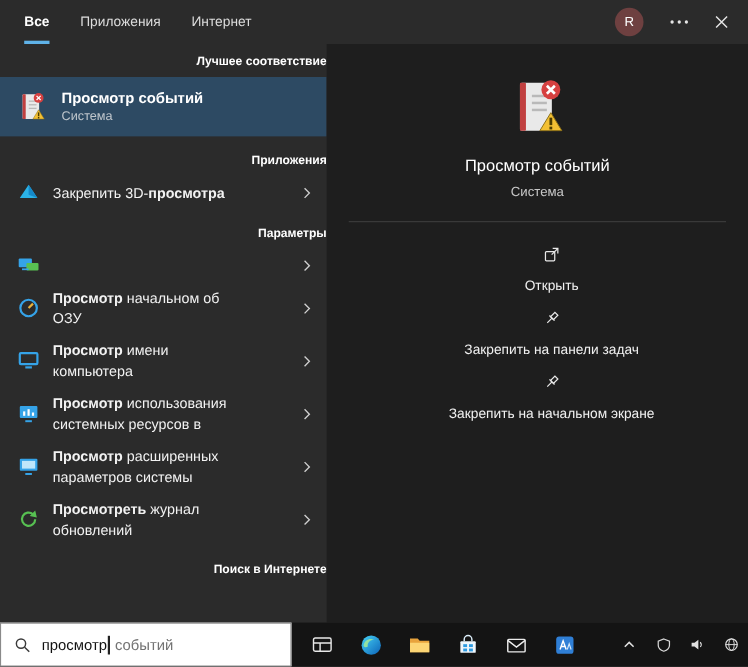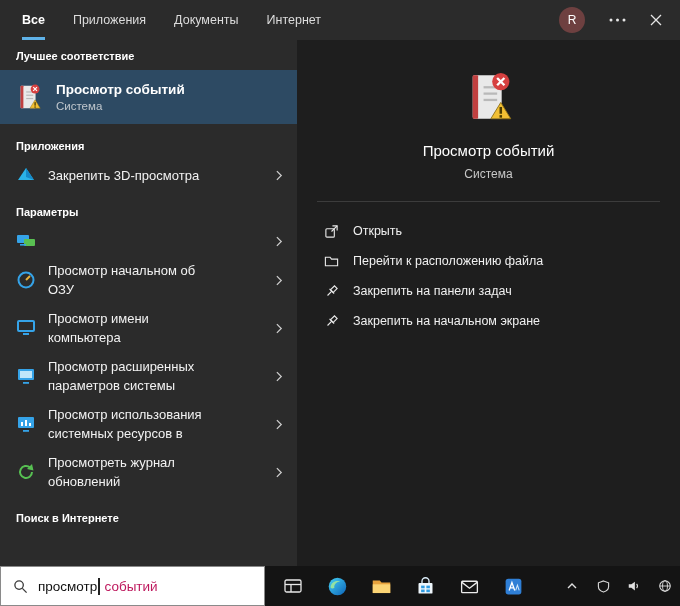--- a/index.html
+++ b/index.html
@@ -12,71 +12,68 @@
   .tabs { display:flex; margin-left:22px; gap:28px; }
   .tab { position:relative; display:flex; align-items:center; gap:6px; font-size:12.5px; color:#dcdcdc; cursor:pointer; }
   .tab.active { color:#ffffff; font-weight:bold; }
   .tab.active::after { content:""; position:absolute; left:0; right:0; bottom:0; height:3px; background:#5fb2e8; }
   .top-right { margin-left:auto; display:flex; align-items:center; gap:24px; margin-right:18px; }
   .avatar { width:26px; height:26px; border-radius:50%; background:#6e4040; color:#fff; font-size:12px; display:flex; align-items:center; justify-content:center; cursor:pointer; }
   .icon-btn { display:flex; align-items:center; justify-content:center; cursor:pointer; }
 
   
   .left-panel { position:absolute; top:40px; left:0; width:297px; bottom:40px; background:#2b2b2b; overflow:hidden; padding-top:10px; }
-  .section-header { margin:0 0 8px 16px; font-size:11px; font-weight:700; color:#ffffff; }
+  .section-header { margin:0 0 8px 16px; font-size:11px; font-weight:700; color:#ffffff;text-align:right; }
   .section-header.spaced { margin-top:16px; }
   .best-match { height:54px; background:#2d4a63; display:flex; align-items:center; cursor:pointer; }
   .bm-icon { margin-left:14px; width:30px; height:30px; flex:0 0 auto; }
   .bm-text { margin-left:12px; display:flex; flex-direction:column; }
   .bm-title { font-size:13.5px; font-weight:bold; color:#ffffff; }
   .bm-sub { font-size:11.5px; color:#bfc6cc; margin-top:3px; }
   .result-item { display:flex; align-items:center; padding:5px 0; cursor:pointer; }
   .ri-icon { margin-left:16px; width:20px; height:20px; flex:0 0 auto; display:flex; align-items:center; justify-content:center; }
   .ri-title { margin-left:12px; width:176px; font-size:13px; line-height:19px; color:#f2f2f2; }
-  .ri-title b { font-weight:400; }
+  .ri-title b { font-weight:700; }
   .ri-chevron { margin-left:auto; margin-right:14px; display:flex; align-items:center; cursor:pointer; }
 
   
   .right-panel { position:absolute; top:40px; left:297px; right:0; bottom:40px; background:#1e1e1e; }
   .rp-icon { margin:28px auto 0 auto; width:58px; height:58px; }
   .rp-title { margin-top:16px; text-align:center; font-size:15px; color:#ffffff; }
   .rp-sub { margin-top:8px; text-align:center; font-size:12px; color:#c8c8c8; }
   .rp-divider { height:1px; background:#3c3c3c; margin:20px 20px 0 20px; }
   .rp-actions { margin-top:14px; padding-left:26px; }
-  .rp-action { display:flex; align-items:center; gap:14px; padding:7px 0; cursor:pointer; }
+  .rp-action { display:flex; align-items:center; gap:14px; padding:7px 0; cursor:pointer;flex-direction:column; }
   .a-icon { width:16px; height:16px; display:flex; align-items:center; justify-content:center; }
   .a-label { font-size:12.5px; color:#f0f0f0; }
 
   
   .taskbar { position:absolute; left:0; right:0; bottom:0; height:40px; background:#141414; display:flex; align-items:center; }
   .search-box { width:265px; height:40px; background:#ffffff; border:1px solid #8a8a8a; display:flex; align-items:center; padding-left:12px; cursor:text; }
   .search-text { margin-left:10px; font-size:13.5px; white-space:pre; display:flex; align-items:center; }
   .s-typed { color:#111111; }
-  .s-sugg { color:#be185d; }
+  .s-sugg { color:#737373; }
   .caret { display:inline-block; width:1.5px; height:17px; background:#222; margin:0 1px; }
   .tb-icons { display:flex; align-items:center; margin-left:16px; gap:20px; }
   .tb-btn { width:24px; height:24px; display:flex; align-items:center; justify-content:center; cursor:pointer; }
   .tray { margin-left:auto; margin-right:6px; display:flex; align-items:center; gap:13px; }
   .tray .tb-btn { width:18px; height:18px; }
 </style>
 </head>
 <body>
 
 <div class="screen">
 
   <div class="topbar">
     <div class="tabs">
       <div class="tab active">
           <span>Все</span>
         </div>
       <div class="tab">
           <span>Приложения</span>
-        </div>
-      <div class="tab">
-          <span>Документы</span>
         </div>
       <div class="tab">
           <span>Интернет</span>
         </div>
     </div>
     <div class="top-right">
       <div class="avatar">
           <span>R</span>
         </div>
       <div class="icon-btn">
@@ -181,43 +178,43 @@
         <svg viewBox="0 0 8 12" width="7" height="11">
             <polyline points="1,1 6,6 1,11" fill="none" stroke="#cfcfcf" stroke-width="1.4"></polyline>
           </svg>
       </span>
     </div>
 
     <div class="result-item">
       <span class="ri-icon">
         <svg viewBox="0 0 20 20" width="20" height="20">
             <rect x="2" y="3" width="16" height="11" rx="1" fill="#35a3e8"></rect>
-            <rect x="4" y="5" width="12" height="7" fill="#bfe6fa"></rect>
-            <rect x="7" y="16" width="6" height="1.8" fill="#35a3e8"></rect>
-          </svg>
-      </span>
-      <span class="ri-title"><span></span><b>Просмотр</b><span> расширенных параметров системы</span></span>
-      <span class="ri-chevron">
-        <svg viewBox="0 0 8 12" width="7" height="11">
-            <polyline points="1,1 6,6 1,11" fill="none" stroke="#cfcfcf" stroke-width="1.4"></polyline>
-          </svg>
-      </span>
-    </div>
-
-    <div class="result-item">
-      <span class="ri-icon">
-        <svg viewBox="0 0 20 20" width="20" height="20">
-            <rect x="2" y="3" width="16" height="11" rx="1" fill="#35a3e8"></rect>
             <rect x="5" y="8" width="2" height="4" fill="#ffffff"></rect>
             <rect x="9" y="6" width="2" height="6" fill="#ffffff"></rect>
             <rect x="13" y="9" width="2" height="3" fill="#ffffff"></rect>
             <rect x="7" y="16" width="6" height="1.8" fill="#35a3e8"></rect>
           </svg>
       </span>
       <span class="ri-title"><span></span><b>Просмотр</b><span> использования системных ресурсов в</span></span>
+      <span class="ri-chevron">
+        <svg viewBox="0 0 8 12" width="7" height="11">
+            <polyline points="1,1 6,6 1,11" fill="none" stroke="#cfcfcf" stroke-width="1.4"></polyline>
+          </svg>
+      </span>
+    </div>
+
+    <div class="result-item">
+      <span class="ri-icon">
+        <svg viewBox="0 0 20 20" width="20" height="20">
+            <rect x="2" y="3" width="16" height="11" rx="1" fill="#35a3e8"></rect>
+            <rect x="4" y="5" width="12" height="7" fill="#bfe6fa"></rect>
+            <rect x="7" y="16" width="6" height="1.8" fill="#35a3e8"></rect>
+          </svg>
+      </span>
+      <span class="ri-title"><span></span><b>Просмотр</b><span> расширенных параметров системы</span></span>
       <span class="ri-chevron">
         <svg viewBox="0 0 8 12" width="7" height="11">
             <polyline points="1,1 6,6 1,11" fill="none" stroke="#cfcfcf" stroke-width="1.4"></polyline>
           </svg>
       </span>
     </div>
 
     <div class="result-item">
       <span class="ri-icon">
         <svg viewBox="0 0 20 20" width="20" height="20">
@@ -263,28 +260,20 @@
               <rect x="2" y="5" width="9" height="9" rx="1" fill="none" stroke="#e8e8e8" stroke-width="1.2"></rect>
               <polyline points="9,2 14,2 14,7" fill="none" stroke="#e8e8e8" stroke-width="1.2"></polyline>
               <line x1="14" y1="2" x2="8" y2="8" stroke="#e8e8e8" stroke-width="1.2"></line>
             </svg>
         </span>
         <span class="a-label">Открыть</span>
       </div>
       <div class="rp-action">
         <span class="a-icon">
           <svg viewBox="0 0 16 16" width="15" height="15">
-              <path d="M1.5 3.5 h5 l1.5 2 h6.5 v7 h-13 z" fill="none" stroke="#e8e8e8" stroke-width="1.2"></path>
-            </svg>
-        </span>
-        <span class="a-label">Перейти к расположению файла</span>
-      </div>
-      <div class="rp-action">
-        <span class="a-icon">
-          <svg viewBox="0 0 16 16" width="15" height="15">
               <g transform="rotate(45 8 8)" stroke="#e8e8e8" fill="none" stroke-width="1.2">
                 <rect x="6" y="1.5" width="4" height="6"></rect>
                 <line x1="4.5" y1="7.5" x2="11.5" y2="7.5"></line>
                 <line x1="8" y1="7.5" x2="8" y2="14"></line>
               </g>
             </svg>
         </span>
         <span class="a-label">Закрепить на панели задач</span>
       </div>
       <div class="rp-action">

